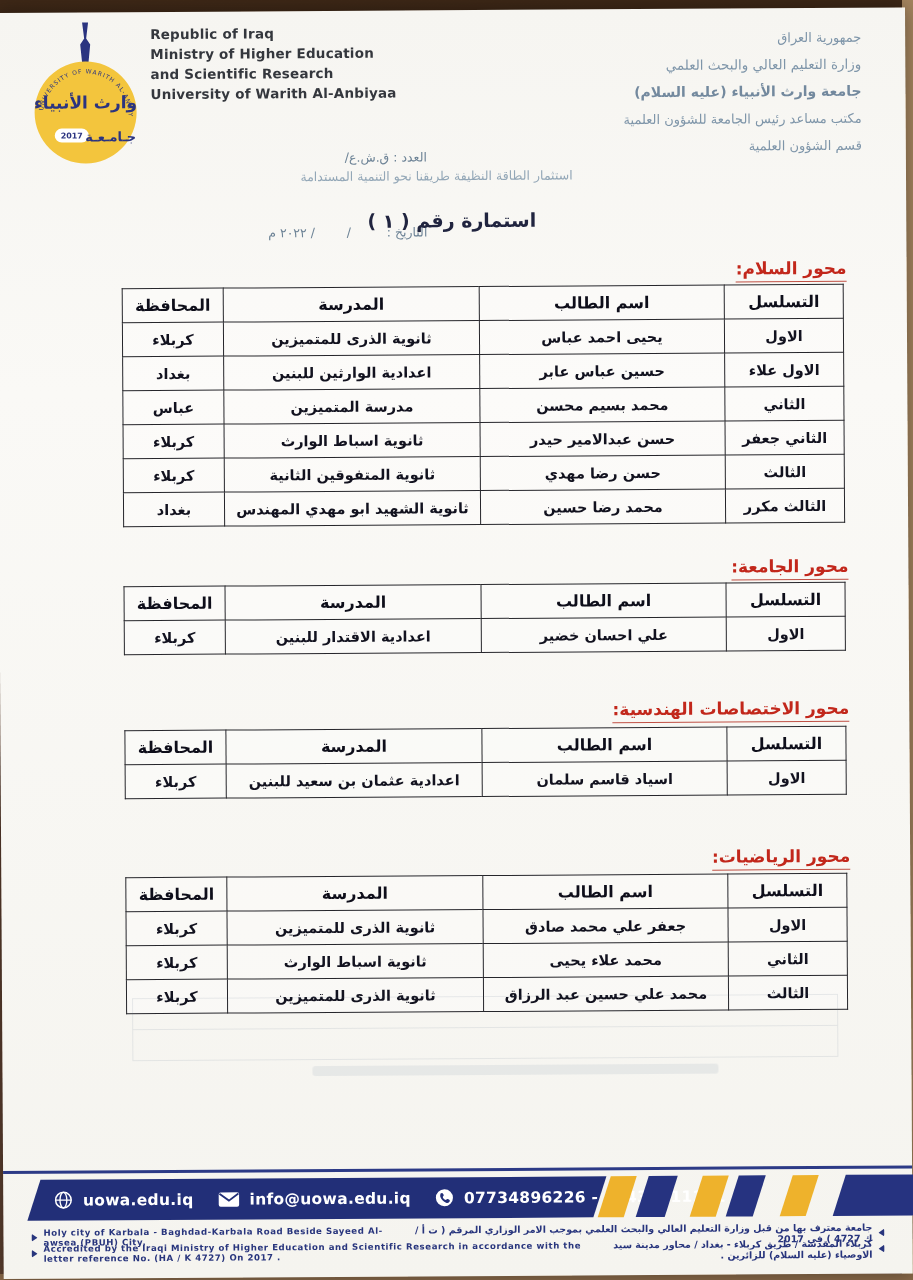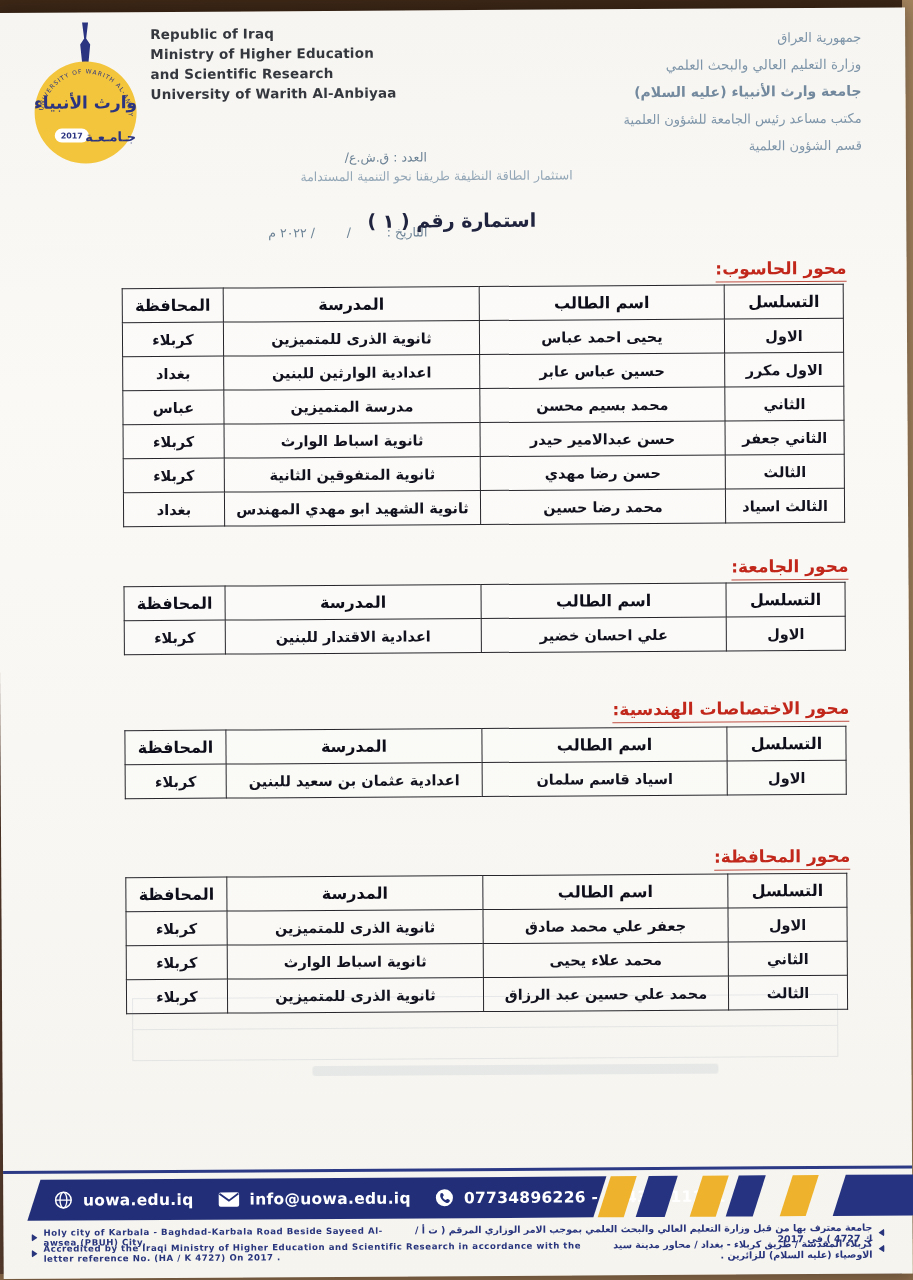--- a/index.html
+++ b/index.html
@@ -94,21 +94,21 @@
   <div class="refs">
     <div>العدد : ق.ش.ع/</div>
     <div>التاريخ :         /        / ٢٠٢٢ م</div>
   </div>
 
   <div class="slogan">استثمار الطاقة النظيفة طريقنا نحو التنمية المستدامة</div>
 
   <div class="doc-title">استمارة رقم ( ١ )</div>
 
   <div class="sec-head" style="top:250px">
-    <span>محور الحاسوب:</span>
+    <span>محور السلام:</span>
   </div>
   <table class="rtable" style="top:276px">
     <colgroup>
         <col class="c-seq">
         <col class="c-stu">
         <col class="c-sch">
         <col class="c-prv">
       </colgroup>
     <tbody>
         <tr class="hd">
@@ -117,21 +117,21 @@
       <td>المدرسة</td>
       <td>المحافظة</td>
     </tr>
     <tr>
       <td>الاول</td>
       <td>يحيى احمد عباس</td>
       <td>ثانوية الذرى للمتميزين</td>
       <td>كربلاء</td>
     </tr>
     <tr>
-      <td>الاول مكرر</td>
+      <td>الاول علاء</td>
       <td>حسين عباس عابر</td>
       <td>اعدادية الوارثين للبنين</td>
       <td>بغداد</td>
     </tr>
     <tr>
       <td>الثاني</td>
       <td>محمد بسيم محسن</td>
       <td>مدرسة المتميزين</td>
       <td>عباس</td>
     </tr>
@@ -141,21 +141,21 @@
       <td>ثانوية اسباط الوارث</td>
       <td>كربلاء</td>
     </tr>
     <tr>
       <td>الثالث</td>
       <td>حسن رضا مهدي</td>
       <td>ثانوية المتفوقين الثانية</td>
       <td>كربلاء</td>
     </tr>
     <tr>
-      <td>الثالث اسياد</td>
+      <td>الثالث مكرر</td>
       <td>محمد رضا حسين</td>
       <td>ثانوية الشهيد ابو مهدي المهندس</td>
       <td>بغداد</td>
     </tr>
   </tbody>
     </table>
 
   <div class="sec-head" style="top:548px">
     <span>محور الجامعة:</span>
   </div>
@@ -202,21 +202,21 @@
     <tr>
       <td>الاول</td>
       <td>اسياد قاسم سلمان</td>
       <td>اعدادية عثمان بن سعيد للبنين</td>
       <td>كربلاء</td>
     </tr>
   </tbody>
     </table>
 
   <div class="sec-head" style="top:838px">
-    <span>محور المحافظة:</span>
+    <span>محور الرياضيات:</span>
   </div>
   <table class="rtable" style="top:865px">
     <colgroup>
         <col class="c-seq">
         <col class="c-stu">
         <col class="c-sch">
         <col class="c-prv">
       </colgroup>
     <tbody>
         <tr class="hd">

